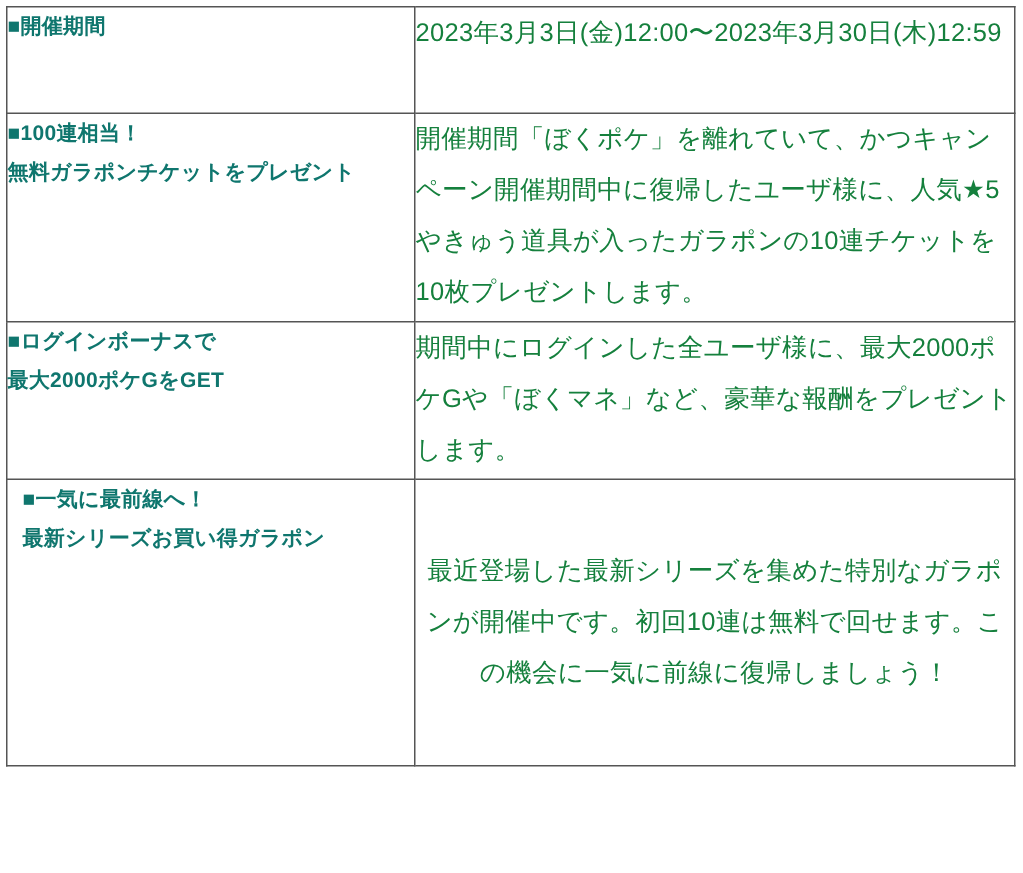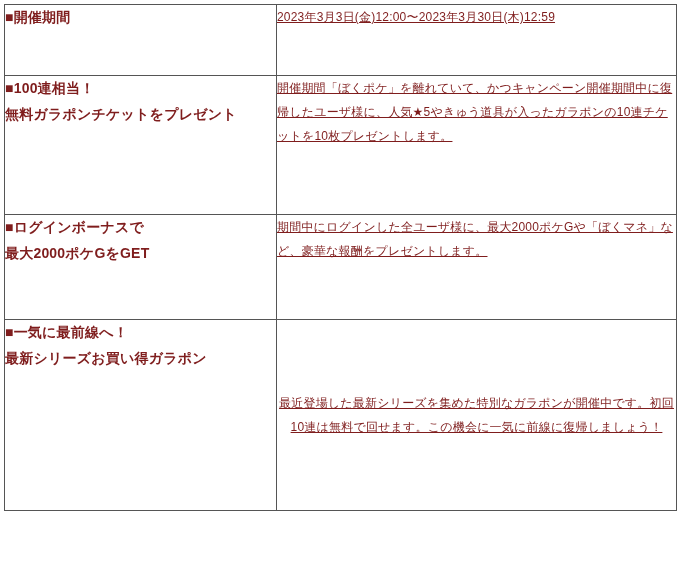--- a/index.html
+++ b/index.html
@@ -37,37 +37,36 @@
     vertical-align: middle;
   }
   td.desc-cell {
     width: 399px;
     padding: 14px 16px 14px 14px;
     vertical-align: middle;
   }
   .label-line {
     font-size: 14px;
     font-weight: bold;
-    color: #7f1d1d;
+    color: #0f766e;
     line-height: 1.85;
     letter-spacing: 0.2px;
     white-space: pre-wrap;
   }
   .desc-text {
-    font-size: 12px;
-    color: #7f1d1d;
+    font-size: 17px;
+    color: #15803d;
     line-height: 2.0;
     letter-spacing: 0.2px;
     white-space: pre-wrap;
-    text-decoration: underline;
   }
   .row-1 .label-cell { height: 70px; }
   .row-2 .label-cell { height: 138px; margin-top: 45px; }
   .row-3 .label-cell { height: 104px; }
-  .row-4 .label-cell { height: 190px; }
+  .row-4 .label-cell { height: 190px; padding-left: 10px; }
   .row-1 .desc-cell .desc-text { line-height: 2.0; }
   .row-4 .desc-cell { vertical-align: middle; text-align: center; }
 </style>
 </head>
 <body>
 
 <div class="page">
   <table class="campaign-table">
     <tbody>
       <tr class="row-1">

